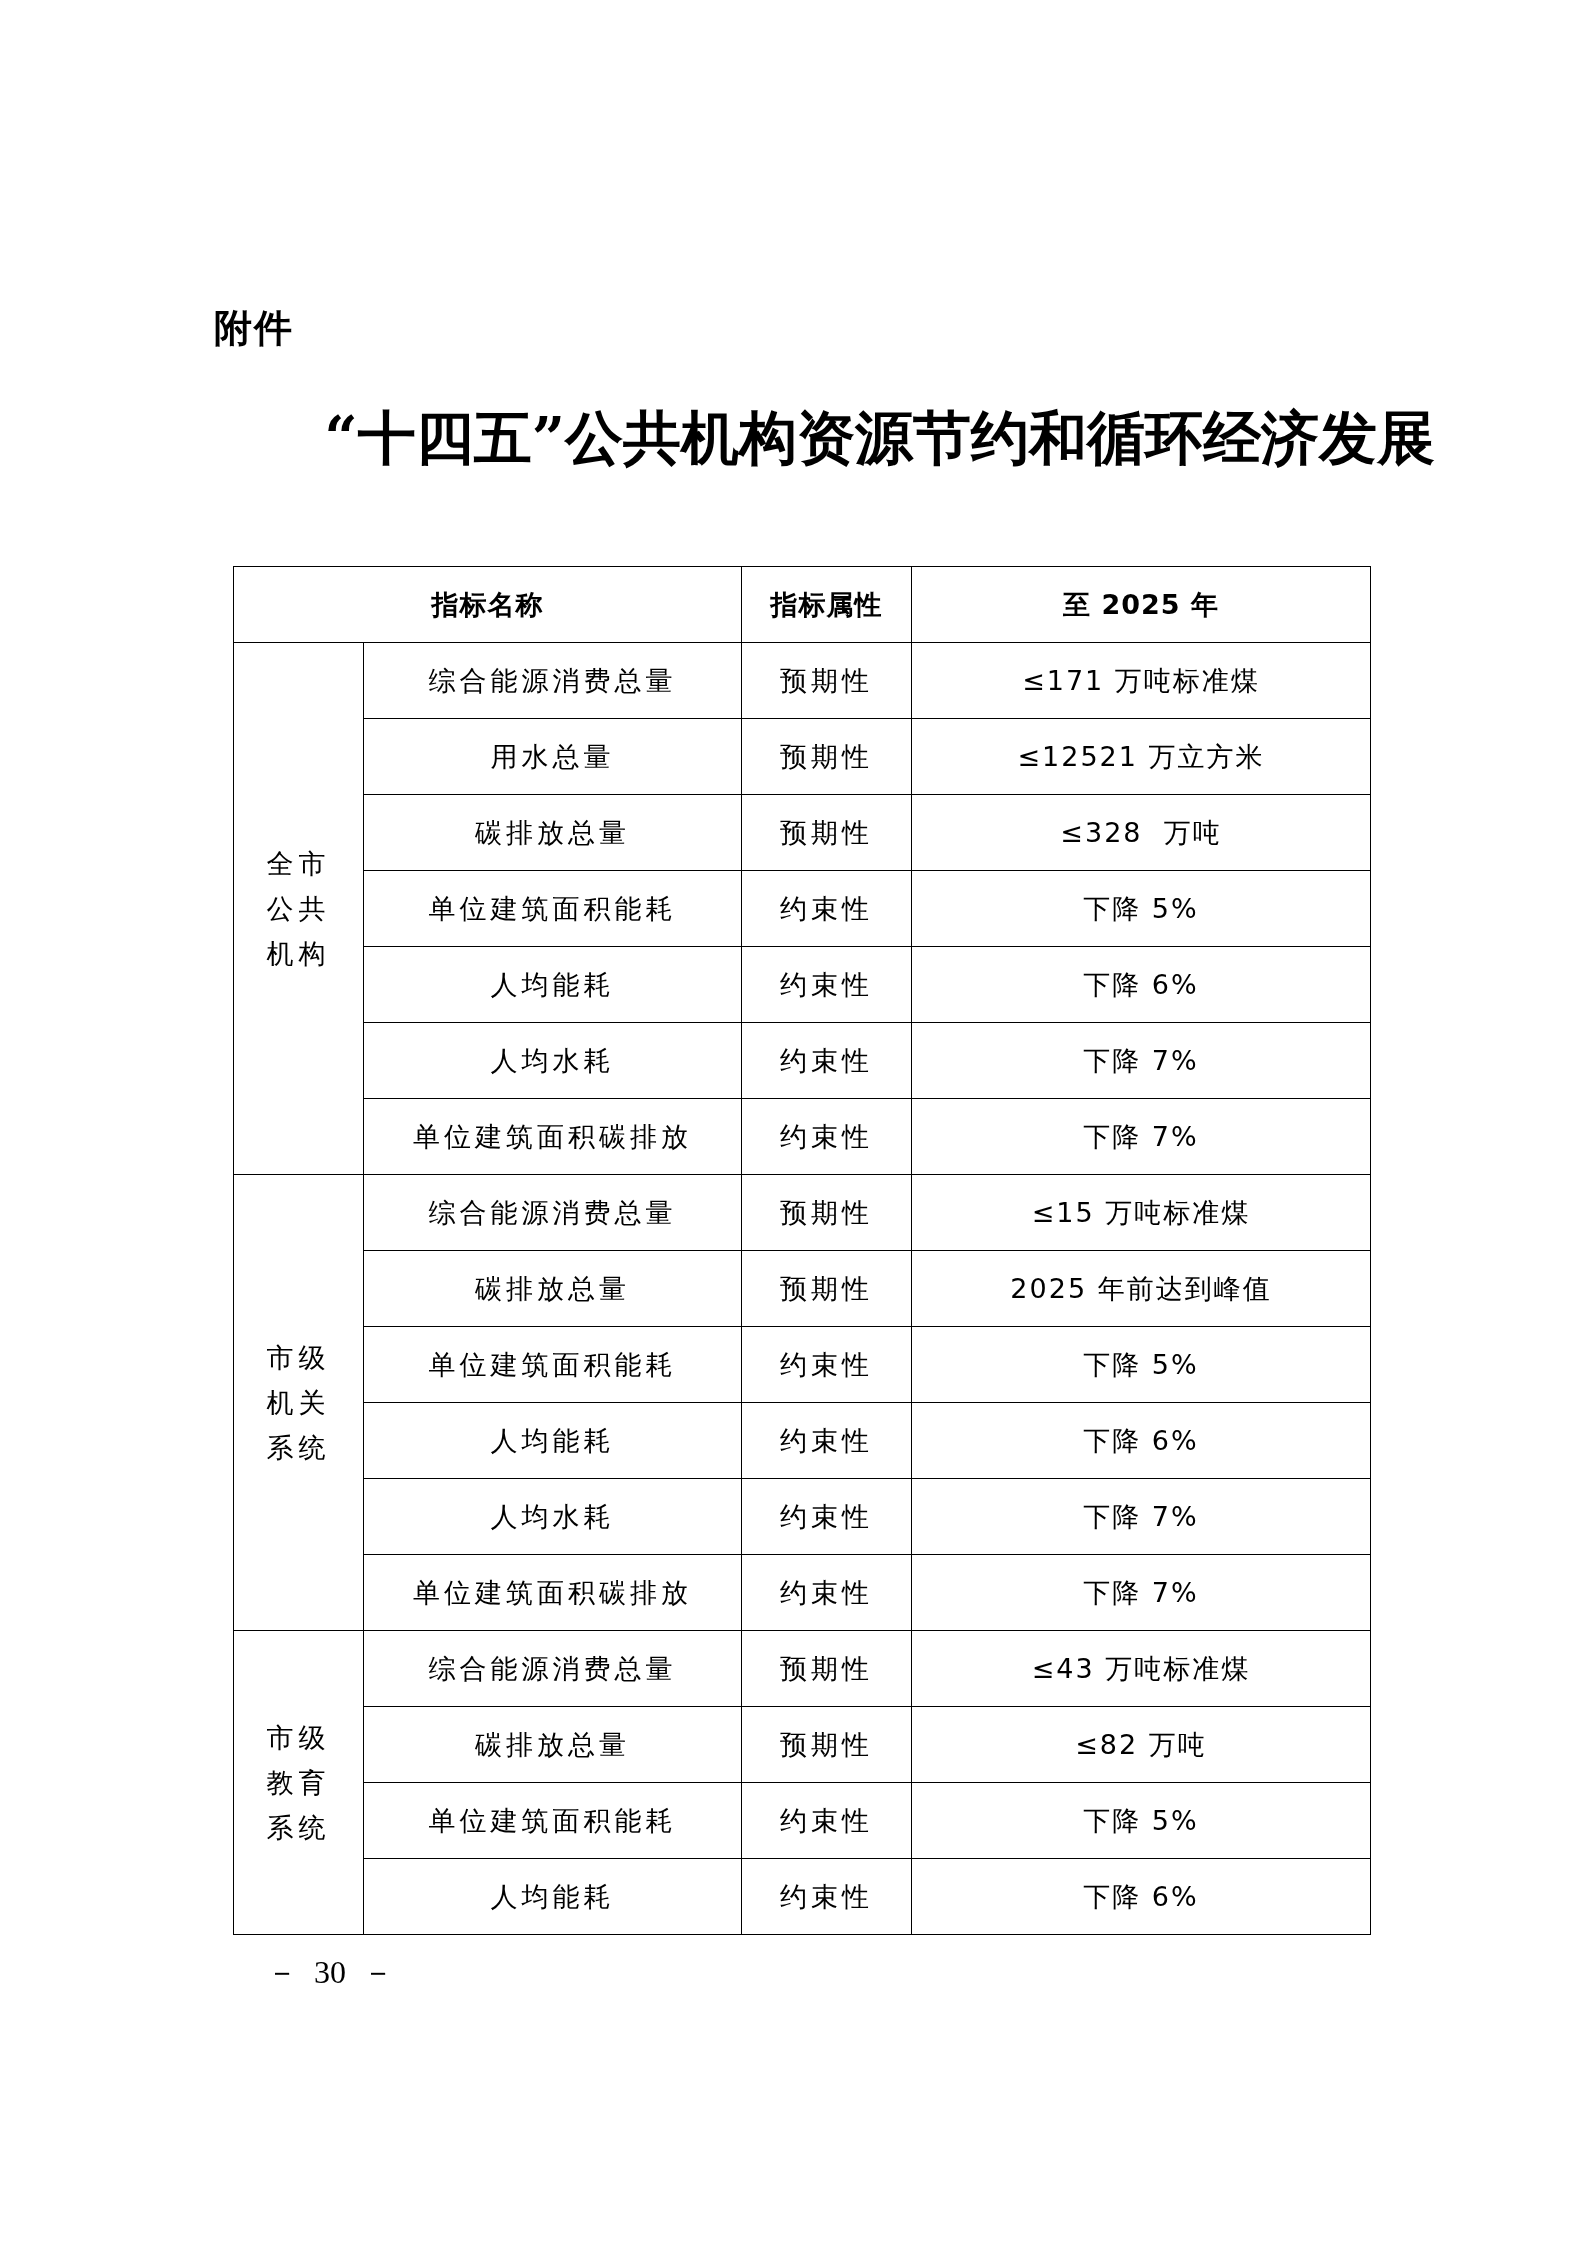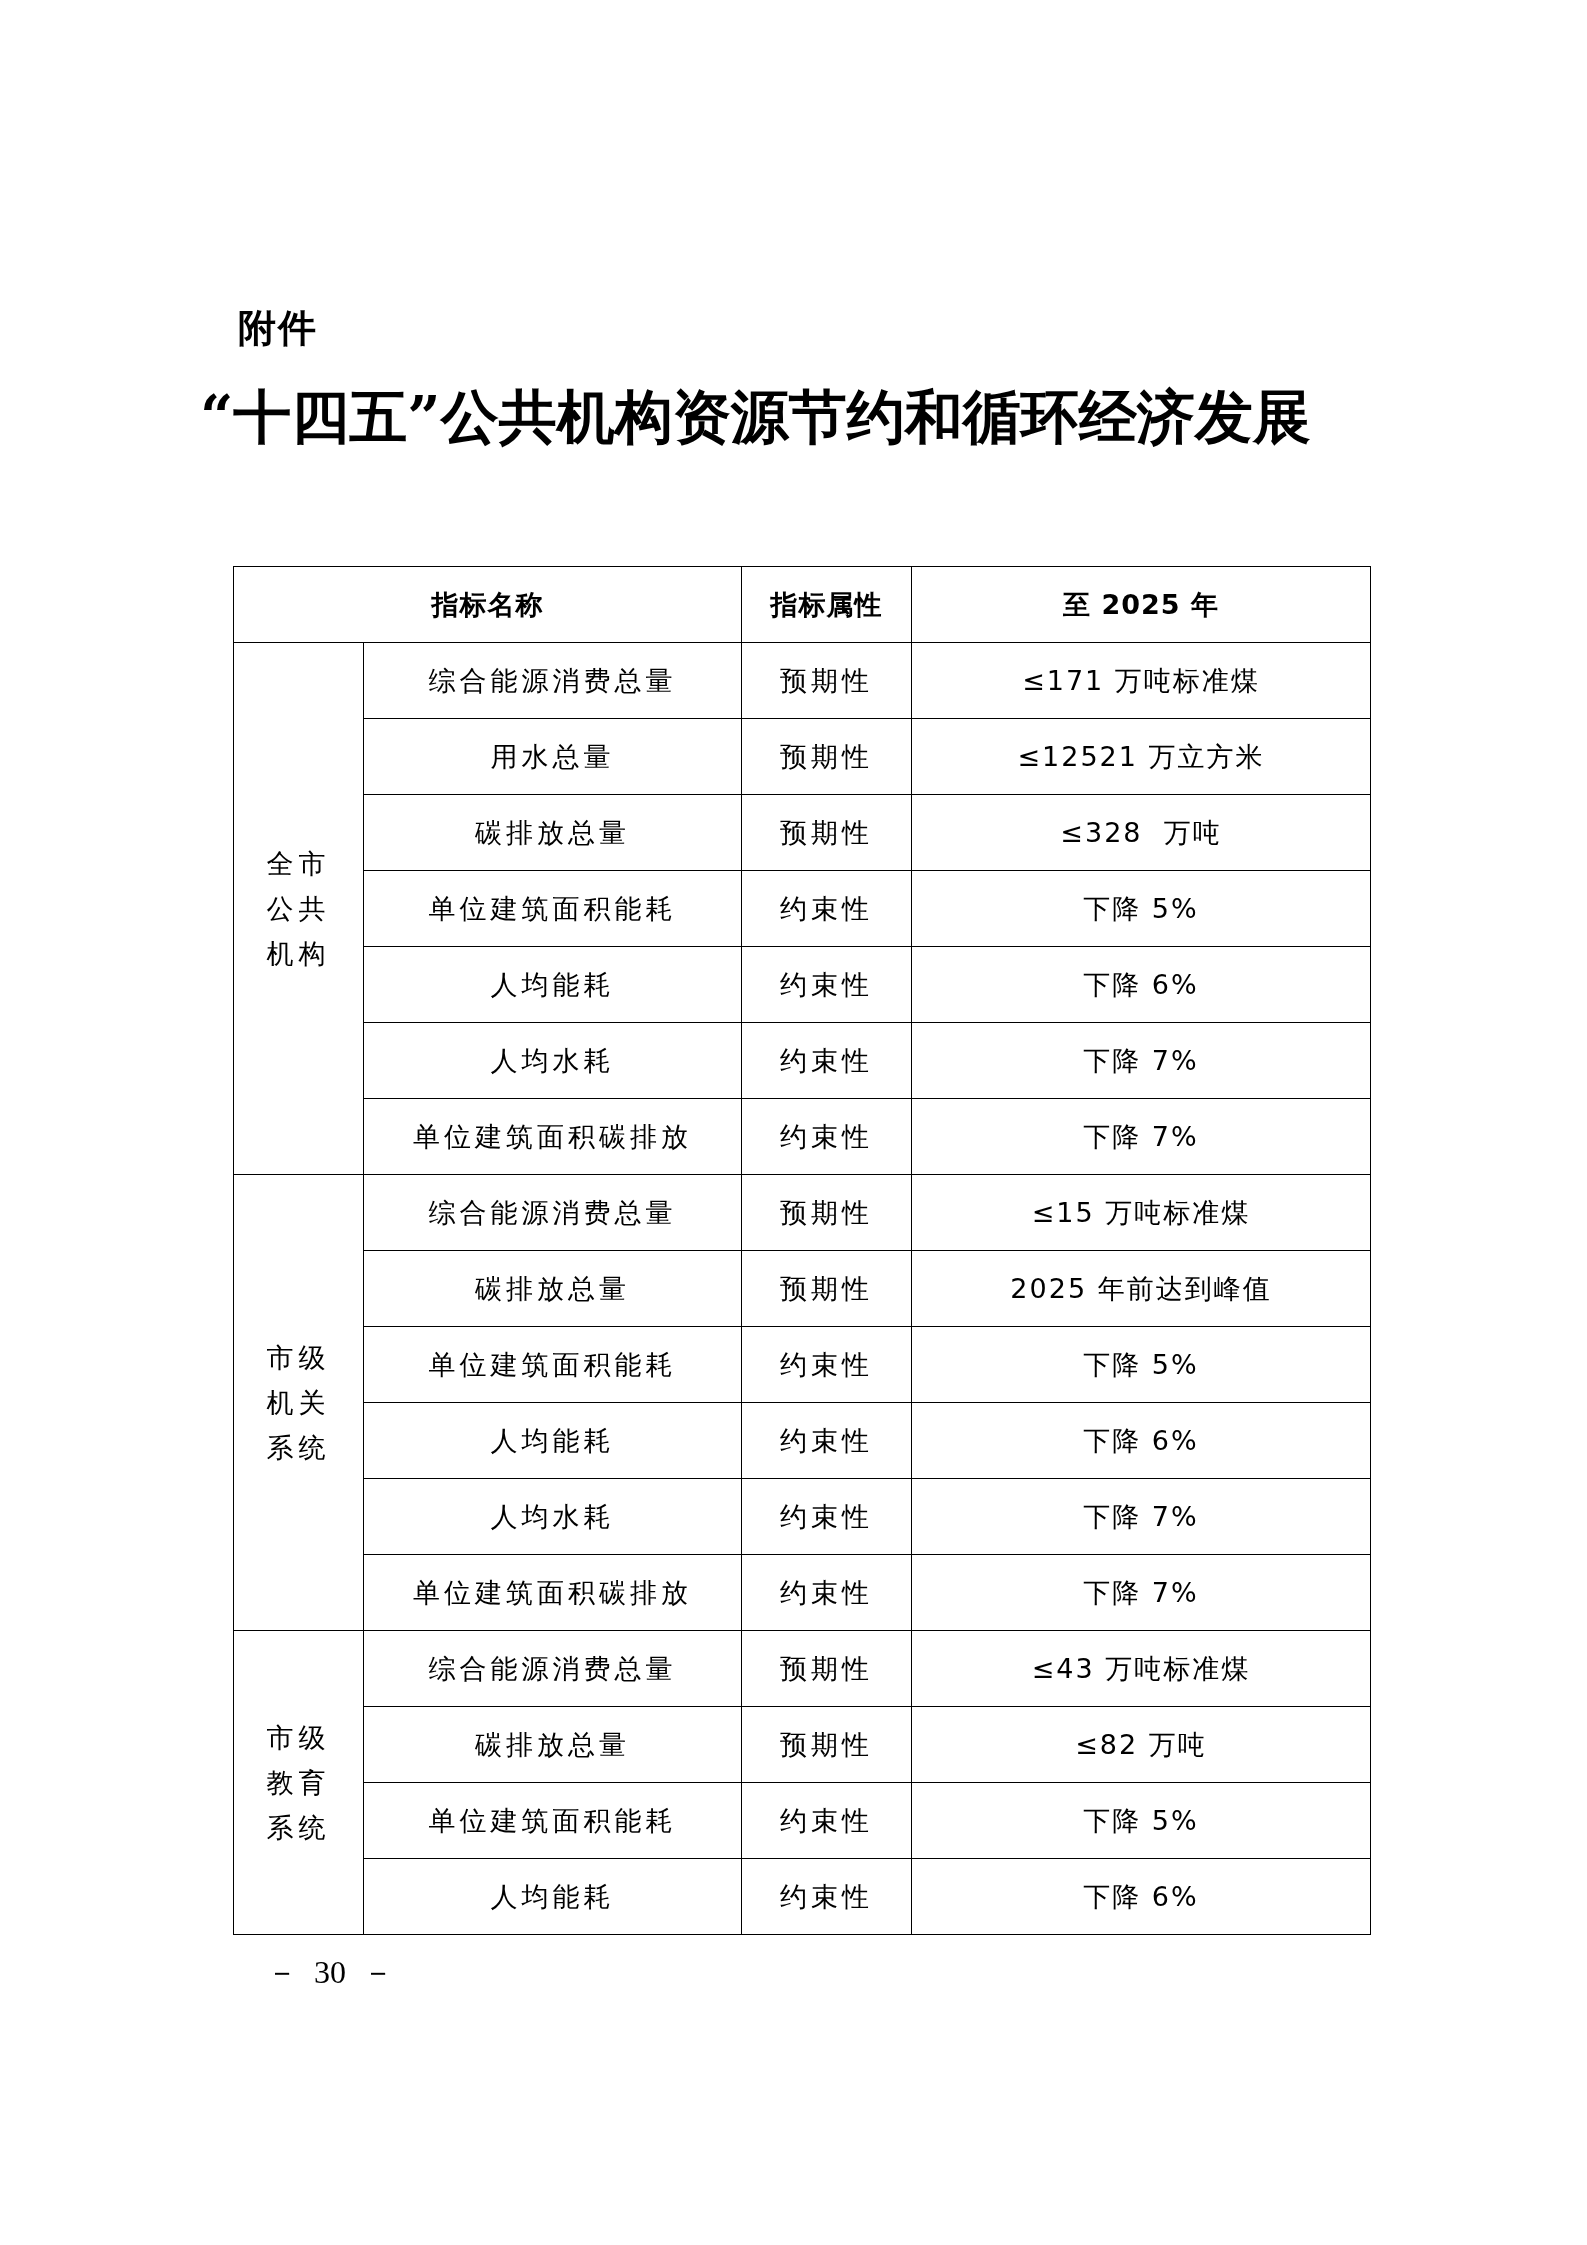--- a/index.html
+++ b/index.html
@@ -1,24 +1,24 @@
 <!DOCTYPE html>
 <html><head>
 <meta charset="utf-8">
 <style>
   html, body { margin: 0; padding: 0; background: #ffffff; }
   body { width: 1587px; height: 2245px; position: relative; overflow: hidden; color: #000; }
   .attach-label {
     position: absolute; left: 214px; top: 304px;
     font-family: "DejaVu Sans", sans-serif; font-weight: bold;
-    font-size: 38px; letter-spacing: 2px; line-height: 48px; margin-left: 24px;
+    font-size: 38px; letter-spacing: 2px; line-height: 48px;
   }
   .title {
-    position: absolute; left: 200px; width: 1235px; top: 380px;
-    text-align: left;
+    position: absolute; left: 200px; width: 1235px; top: 401px;
+    text-align: right;
     font-family: "DejaVu Serif", serif; font-weight: bold;
     font-size: 58px; line-height: 74px;
   }
   .title div { white-space: nowrap; }
   table.indicators {
     position: absolute; left: 233px; top: 530px; width: 1137px;
     border-collapse: collapse; table-layout: fixed;
     font-family: "DejaVu Sans", sans-serif;
     margin-top: 36px;
   }

